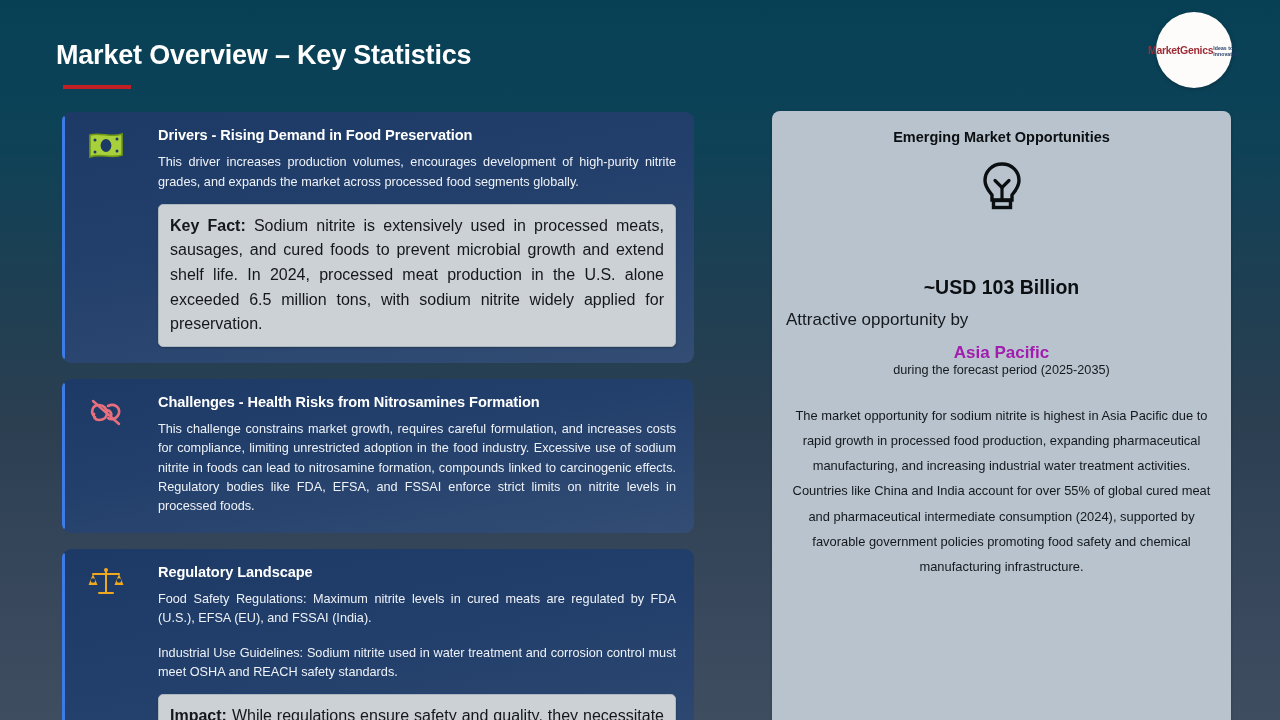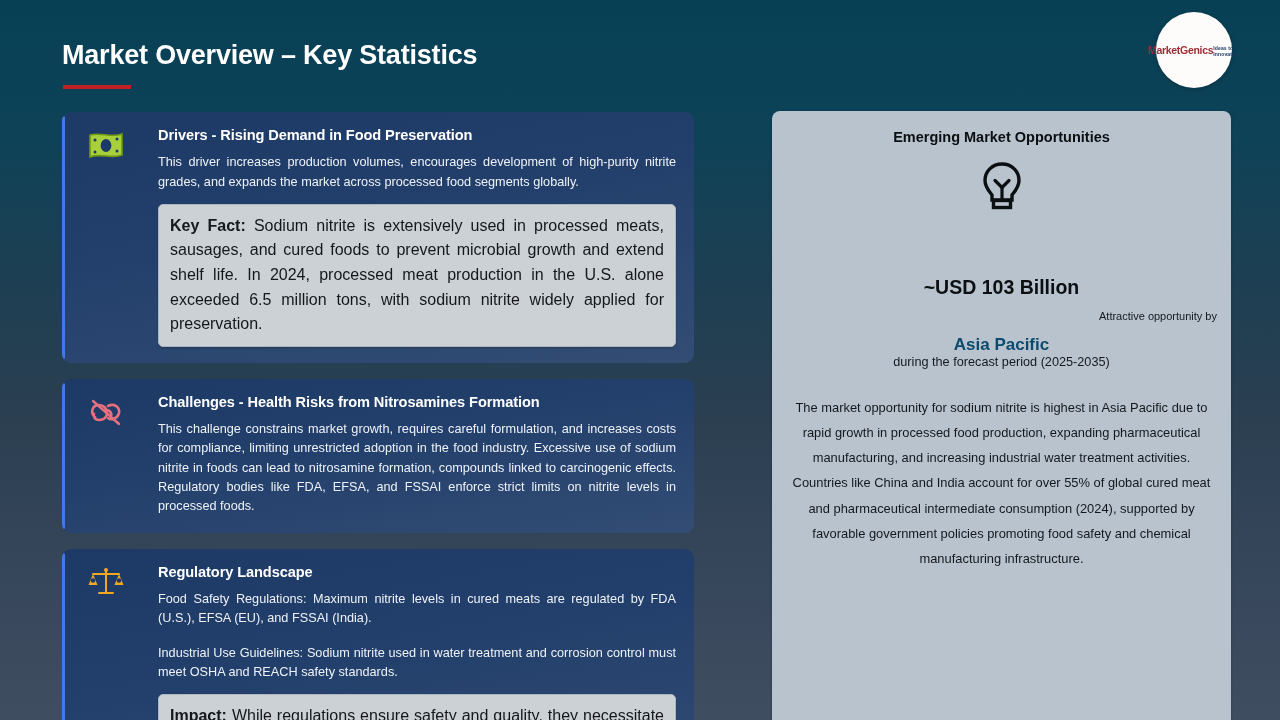--- a/index.html
+++ b/index.html
@@ -19,21 +19,21 @@
         #2b3f51 58%,
         #36465a 78%,
         #3f4d60 100%);
     position: relative;
     color: #ffffff;
   }
 
   
   .slide-title {
     position: absolute;
-    left: 62px;
+    left: 56px;
     top: 40px;
     font-size: 27px;
     font-weight: bold;
     letter-spacing: -0.2px;
     color: #ffffff;
     white-space: nowrap;
   }
 
   .title-underline {
     position: absolute;
@@ -180,31 +180,31 @@
 
   .rp-value {
     text-align: center;
     font-size: 19.5px;
     font-weight: bold;
     color: #0c0f12;
     margin-top: 63px;
   }
 
   .rp-sub1 {
-    text-align: right;
-    font-size: 11px;
+    text-align: left;
+    font-size: 17px;
     color: #15191e;
     margin-top: 11px;
   }
 
   .rp-region {
     text-align: center;
     font-size: 17px;
     font-weight: bold;
-    color: #0c4a6e;
+    color: #a21caf;
     margin-top: 13px;
   }
 
   .rp-sub2 {
     text-align: center;
     font-size: 12.7px;
     color: #15191e;
     margin-top: 0;
   }
 

